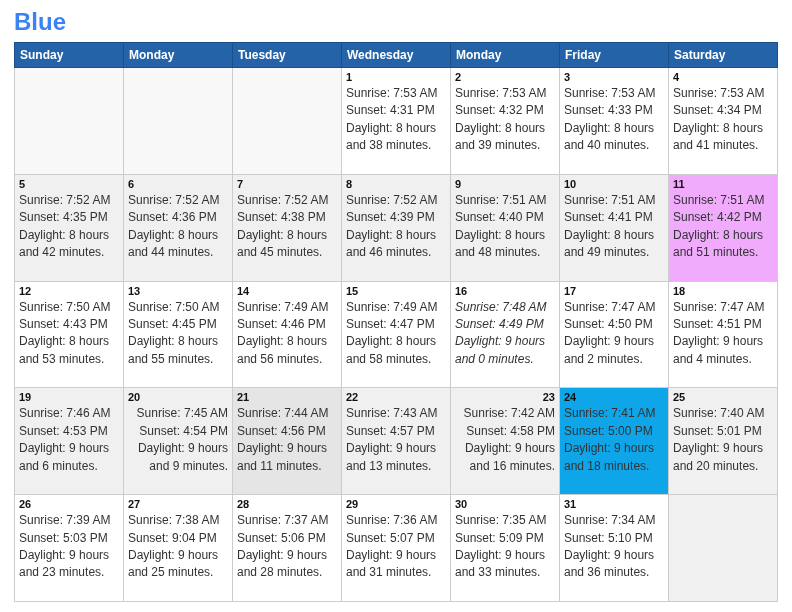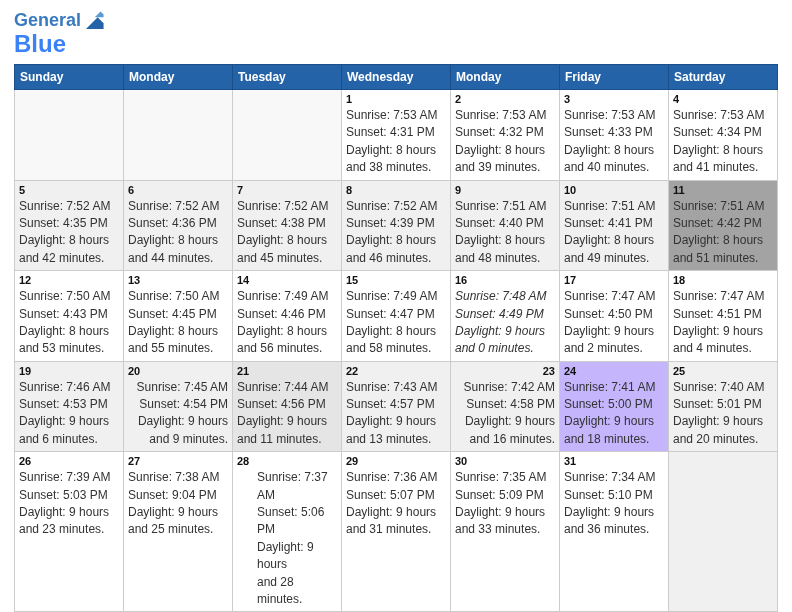--- a/index.html
+++ b/index.html
@@ -97,29 +97,20 @@
       font-size: 12px;
     }
   </style>
 </head>
 <body>
 
 <div class="page">
   <div class="header">
     <div class="logo">
       <div>
-        <div style="display:flex;align-items:center;">
-          <span class="logo-text">
-            <span>General</span>
-          </span>
-          <svg class="logo-icon" viewBox="0 0 30 30" xmlns="http://www.w3.org/2000/svg">
-            <polygon points="4,26 20,10 28,18 28,26" fill="#2563a8"></polygon>
-            <polygon points="16,10 24,2 28,6 28,10" fill="#5b9bd5"></polygon>
-          </svg>
-        </div>
         <div style="font-size:24px;font-weight:bold;color:#3b82f6;margin-top:-2px;">Blue</div>
       </div>
     </div>
     <div class="header-right">
       <div class="month-title"></div>
       <div class="location"></div>
     </div>
   </div>
 
   <table class="calendar">
@@ -204,21 +195,21 @@
 Daylight: 8 hours
 and 48 minutes.</div>
           </td>
           <td style="background: rgb(240, 240, 240);">
             <div class="day-number">10</div>
             <div class="day-info" style="white-space: pre-line;">Sunrise: 7:51 AM
 Sunset: 4:41 PM
 Daylight: 8 hours
 and 49 minutes.</div>
           </td>
-          <td style="background: #a3a3a3; margin-left: 13px;">
+          <td style="background: #f0abfc; margin-left: 13px;">
             <div class="day-number">11</div>
             <div class="day-info" style="white-space: pre-line;">Sunrise: 7:51 AM
 Sunset: 4:42 PM
 Daylight: 8 hours
 and 51 minutes.</div>
           </td>
         </tr>
         <tr>
           <td>
             <div class="day-number">12</div>
@@ -299,21 +290,21 @@
 Daylight: 9 hours
 and 13 minutes.</div>
           </td>
           <td style="background: rgb(240, 240, 240); text-align: right;">
             <div class="day-number">23</div>
             <div class="day-info" style="white-space: pre-line;">Sunrise: 7:42 AM
 Sunset: 4:58 PM
 Daylight: 9 hours
 and 16 minutes.</div>
           </td>
-          <td style="background: #c4b5fd;">
+          <td style="background: #0ea5e9;">
             <div class="day-number">24</div>
             <div class="day-info" style="white-space: pre-line;">Sunrise: 7:41 AM
 Sunset: 5:00 PM
 Daylight: 9 hours
 and 18 minutes.</div>
           </td>
           <td style="background: rgb(240, 240, 240);">
             <div class="day-number">25</div>
             <div class="day-info" style="white-space: pre-line;">Sunrise: 7:40 AM
 Sunset: 5:01 PM
@@ -331,21 +322,21 @@
           </td>
           <td>
             <div class="day-number">27</div>
             <div class="day-info" style="white-space: pre-line;">Sunrise: 7:38 AM
 Sunset: 9:04 PM
 Daylight: 9 hours
 and 25 minutes.</div>
           </td>
           <td>
             <div class="day-number">28</div>
-            <div class="day-info" style="white-space: pre-line; margin-left: 20px;">Sunrise: 7:37 AM
+            <div class="day-info" style="white-space: pre-line;">Sunrise: 7:37 AM
 Sunset: 5:06 PM
 Daylight: 9 hours
 and 28 minutes.</div>
           </td>
           <td>
             <div class="day-number">29</div>
             <div class="day-info" style="white-space: pre-line;">Sunrise: 7:36 AM
 Sunset: 5:07 PM
 Daylight: 9 hours
 and 31 minutes.</div>

